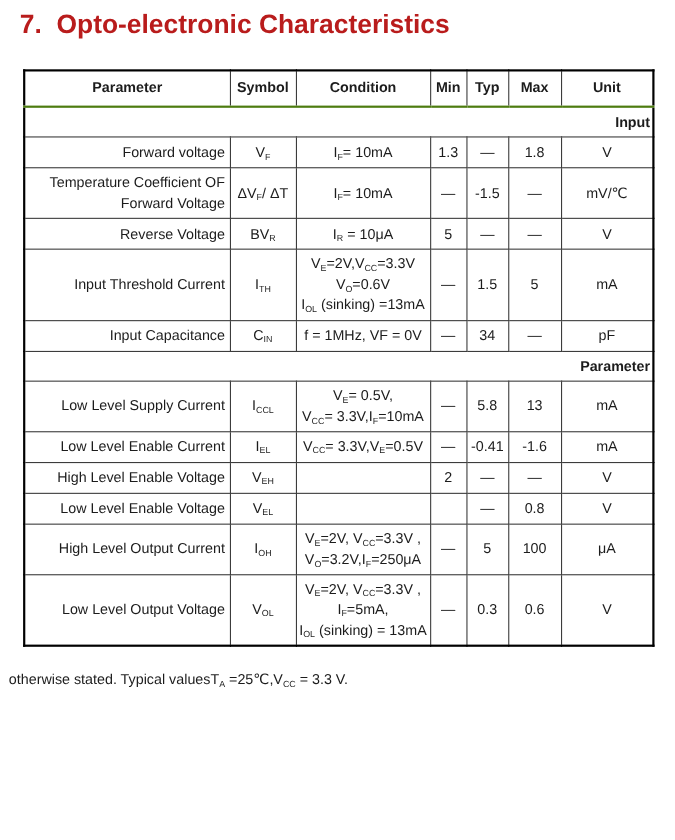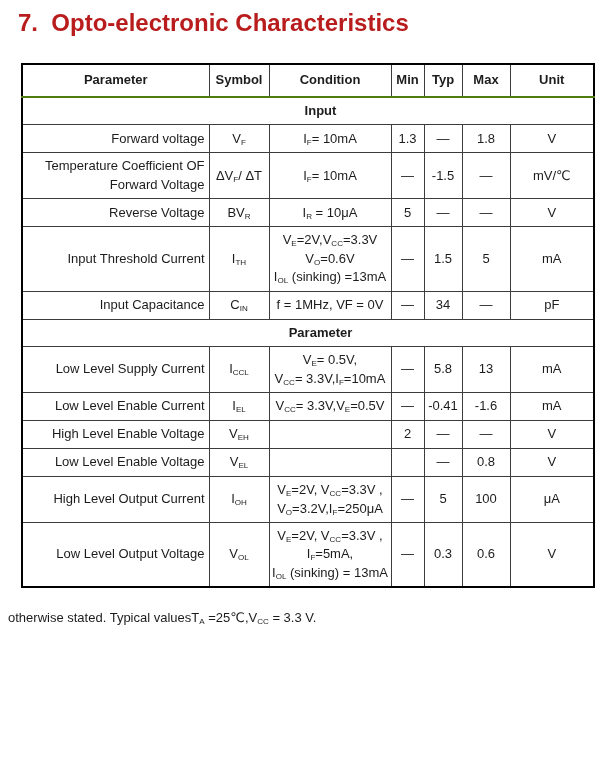--- a/index.html
+++ b/index.html
@@ -42,21 +42,21 @@
     height: 33px;
     border-bottom: 2px solid #4d7c0f;
   }
   .char-table tbody td { height: 28px; }
   .char-table td.param {
     text-align: right;
     padding-left: 13px;
     padding-right: 4px;
   }
   .char-table td.section-label {
-    text-align: center;
+    text-align: right;
     padding-left: 27px;
     font-weight: 700;
     height: 26px;
   }
   .char-table td.cond {
     white-space: pre-line;
     font-size: 13px;
     padding-left: 1px;
     padding-right: 1px;
   }

